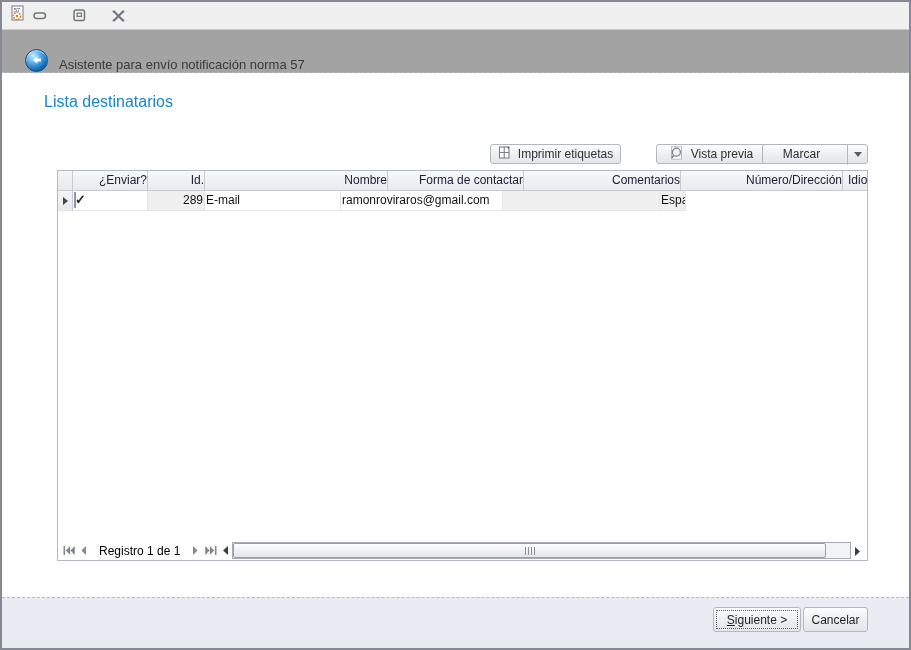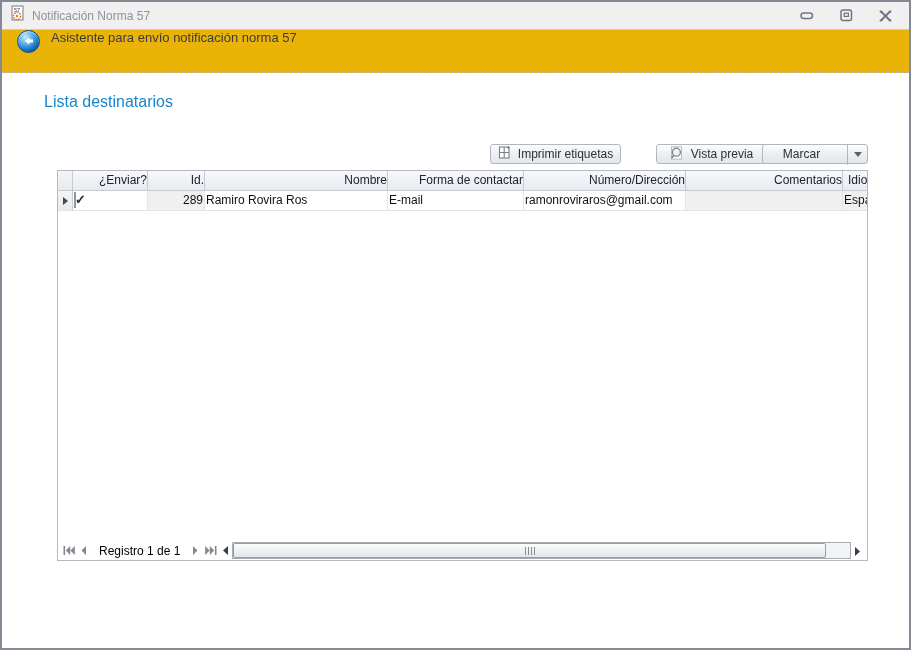--- a/index.html
+++ b/index.html
@@ -15,22 +15,22 @@
   .titlebar {
     height: 28px; background: #f0f0f0; border-bottom: 1px solid #c7cbd2;
     display: flex; align-items: center; padding: 0 10px 0 7px; gap: 6px;
   }
   .titlebar .title { flex: 1; font-size: 12px; color: #8f9297; }
   .win-controls { display: flex; gap: 23px; align-items: center; margin-right: 6px; }
   .win-btn { width: 16px; height: 14px; display: flex; align-items: center; justify-content: center; cursor: default; }
 
   
   .wizard-header {
-    height: 43px; background: #eab308; border-bottom: 1px dashed #b4b8bf;
-    display: flex; align-items: flex-start; padding-left: 15px; gap: 11px;
+    height: 43px; background: #a3a3a3; border-bottom: 1px dashed #b4b8bf;
+    display: flex; align-items: flex-end; padding-left: 23px; gap: 11px;
   }
   .back-btn {
     width: 23px; height: 23px; border-radius: 50%;
     background: radial-gradient(circle at 35% 28%, #c9ebfb 0%, #57b0ea 35%, #1169b6 70%, #063f7e 100%);
     border: 1px solid #0a4f92; display: flex; align-items: center; justify-content: center;
     box-shadow: inset 0 1px 1px rgba(255,255,255,.6);
   }
   .wizard-header .wtitle { font-size: 13px; color: #3b3b3b; }
 
   
@@ -136,21 +136,20 @@
 
   <div class="titlebar">
     <span>
       <svg width="17" height="17" viewBox="0 0 17 17">
         <rect x="3" y="1" width="11" height="14" fill="#ffffff" stroke="#777b83" stroke-width="1"></rect>
         <text x="5" y="7" font-size="5.5" fill="#2d3a6b" font-family="Liberation Sans">57</text>
         <circle cx="8" cy="11" r="3.6" fill="none" stroke="#e2782a" stroke-width="1.6" stroke-dasharray="1.6 1.1"></circle>
         <circle cx="8" cy="11" r="1.2" fill="#e2782a"></circle>
       </svg>
     </span>
-    <span class="title">Notificación Norma 57</span>
     <div class="win-controls">
       <div class="win-btn">
         <svg width="14" height="8" viewBox="0 0 14 8">
             <rect x="1" y="1" width="11.5" height="5.5" rx="2.7" fill="none" stroke="#71757c" stroke-width="1.5"></rect>
           </svg>
       </div>
       <div class="win-btn">
         <svg width="13" height="13" viewBox="0 0 13 13">
             <rect x="1" y="1" width="10.5" height="10.5" rx="2" fill="none" stroke="#71757c" stroke-width="1.5"></rect>
             <rect x="4.2" y="4.2" width="4.2" height="3.2" fill="none" stroke="#71757c" stroke-width="1.2"></rect>
@@ -208,34 +207,33 @@
       </span>
     </div>
 
     <div class="grid">
       <div class="g-header">
         <div class="g-hcell ind"></div>
         <div class="g-hcell" style="width:75px">¿Enviar?</div>
         <div class="g-hcell" style="width:57px">Id.</div>
         <div class="g-hcell" style="width:183px">Nombre</div>
         <div class="g-hcell" style="width:136px">Forma de contactar</div>
+        <div class="g-hcell" style="width:157px">Comentarios</div>
         <div class="g-hcell" style="width:162px">Número/Dirección</div>
-        <div class="g-hcell" style="width:157px">Comentarios</div>
         <div class="g-hcell" style="width:26px">Idioma</div>
       </div>
 
       <div class="g-row">
         <div class="g-cell ind">
           <span class="row-arrow"></span>
         </div>
         <div class="g-cell" style="width:75px">
           <span class="checkbox checked"></span>
         </div>
         <div class="g-cell shade num" style="width:57px">289</div>
-        <div class="g-cell" style="width:183px">Ramiro Rovira Ros</div>
         <div class="g-cell" style="width:136px">E-mail</div>
         <div class="g-cell" style="width:162px">ramonroviraros@gmail.com</div>
         <div class="g-cell shade" style="width:157px"></div>
         <div class="g-cell shade" style="width:26px">Español</div>
       </div>
 
       <div class="g-nav">
         <div class="nav-btn">
           <svg width="12" height="9" viewBox="0 0 12 9" fill="#83878f">
               <rect x="0.5" y="0" width="1.6" height="9"></rect>
@@ -276,14 +274,22 @@
         </div>
         <div class="scroll-arrow scroll-right">
           <svg width="6" height="9" viewBox="0 0 6 9" fill="#3a3d43">
               <path d="M0 0 L5 4.5 L0 9 Z"></path>
             </svg>
         </div>
       </div>
     </div>
   </div>
 
+  <div class="footer">
+    <button class="foot-btn btn-next">
+      <span>Siguiente &gt;</span>
+    </button>
+    <button class="foot-btn btn-cancel">
+      <span>Cancelar</span>
+    </button>
+  </div>
 
 </div>
 
 </body></html>

